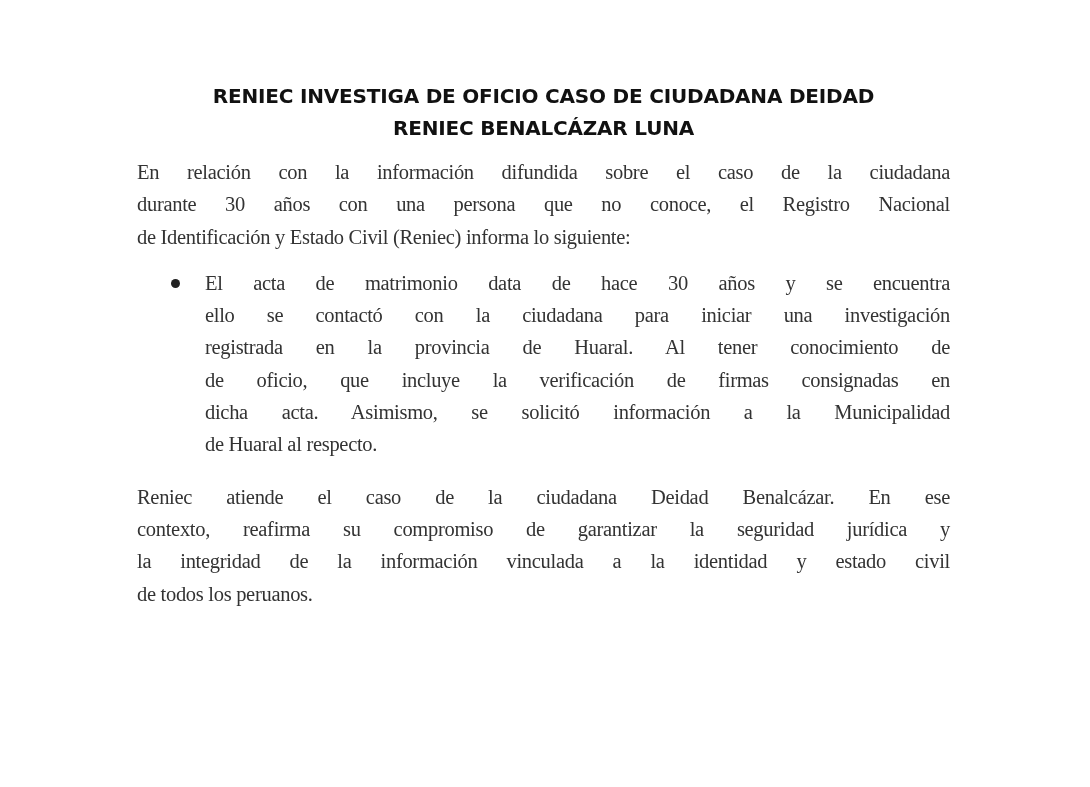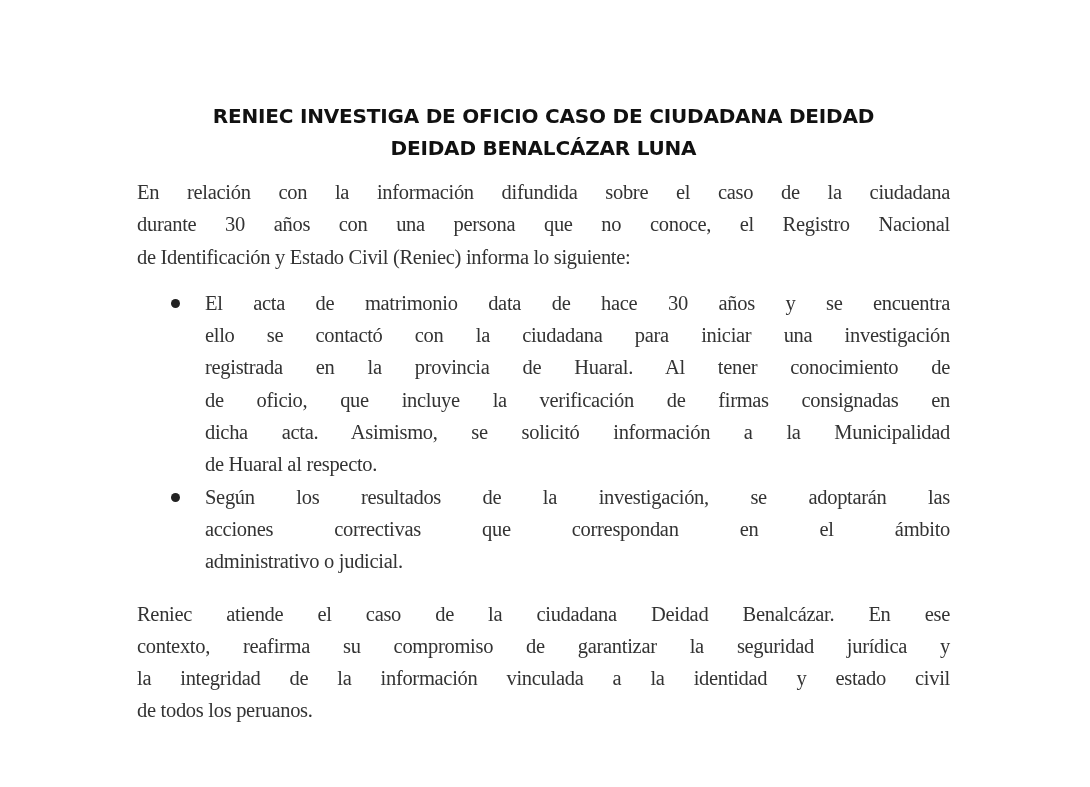--- a/index.html
+++ b/index.html
@@ -10,21 +10,21 @@
     body {
       width: 1090px;
       height: 787px;
       position: relative;
       overflow: hidden;
       font-family: "DejaVu Sans", "Liberation Sans", sans-serif;
     }
     .page {
       position: absolute;
       left: 137px;
-      top: 100px;
+      top: 80px;
       width: 813px;
     }
     .title {
       text-align: center;
       font-weight: bold;
       font-size: 20px;
       line-height: 32px;
       color: #111111;
       margin: 0 0 12px 0;
       letter-spacing: -0.2px;
@@ -69,49 +69,41 @@
     .closing {
       margin-top: 20px !important;
     }
   </style>
 </head>
 <body>
 
 <div class="page">
   <h1 class="title">
     <span class="title-line">RENIEC INVESTIGA DE OFICIO CASO DE CIUDADANA DEIDAD</span>
-    <span class="title-line">DEIDAD BENALCÁZAR LUNA</span>
+    <span class="title-line">RENIEC BENALCÁZAR LUNA</span>
   </h1>
 
   <p class="body lines">
     <span>En relación con la información difundida sobre el caso de la ciudadana</span>
     <span>durante 30 años con una persona que no conoce, el Registro Nacional</span>
     <span class="last">de Identificación y Estado Civil (Reniec) informa lo siguiente:</span>
   </p>
 
   <ul class="bullets">
     <li>
       <span class="dot"></span>
       <p class="body lines">
         <span>El acta de matrimonio data de hace 30 años y se encuentra</span>
         <span>ello se contactó con la ciudadana para iniciar una investigación</span>
         <span>registrada en la provincia de Huaral. Al tener conocimiento de</span>
         <span>de oficio, que incluye la verificación de firmas consignadas en</span>
         <span>dicha acta. Asimismo, se solicitó información a la Municipalidad</span>
         <span class="last">de Huaral al respecto.</span>
       </p>
     </li>
-    <li>
-      <span class="dot"></span>
-      <p class="body lines">
-        <span>Según los resultados de la investigación, se adoptarán las</span>
-        <span>acciones correctivas que correspondan en el ámbito</span>
-        <span class="last">administrativo o judicial.</span>
-      </p>
-    </li>
   </ul>
 
   <p class="body lines closing">
     <span>Reniec atiende el caso de la ciudadana Deidad Benalcázar. En ese</span>
     <span>contexto, reafirma su compromiso de garantizar la seguridad jurídica y</span>
     <span>la integridad de la información vinculada a la identidad y estado civil</span>
     <span class="last">de todos los peruanos.</span>
   </p>
 </div>
 

